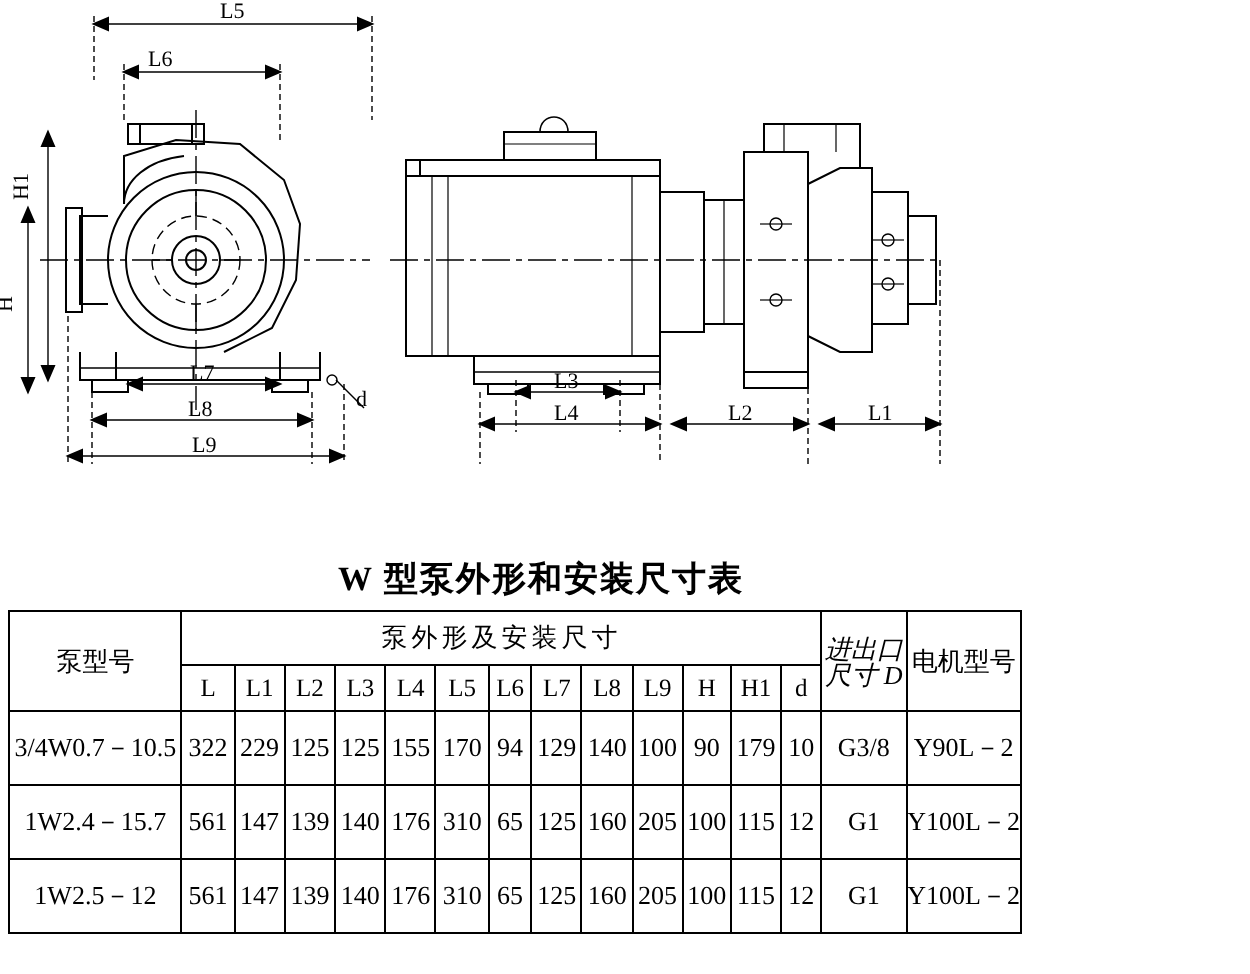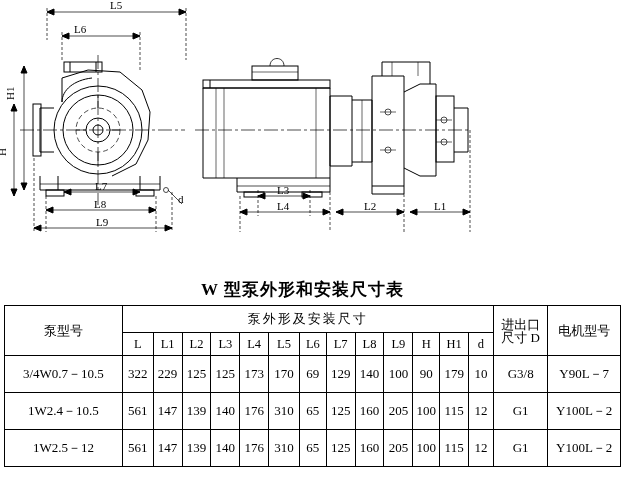--- a/index.html
+++ b/index.html
@@ -14,42 +14,41 @@
   #drawing{
     position:absolute;left:0;top:0;width:625px;height:270px;
   }
   #table-title{
     position:absolute;left:0;top:278px;width:541px;
     text-align:center;
     font-family:"Liberation Serif", serif;
     font-size:17px;
     font-weight:bold;
     letter-spacing:1px;
-    margin-left:32px;
   }
   #dimtable{
     position:absolute;left:4px;top:305px;
-    width:617px;
+    width:507px;
     border-collapse:collapse;
     font-family:"Liberation Serif", serif;
     font-size:12.5px;
   }
   #dimtable td, #dimtable th{
     border:1px solid #000;
     text-align:center;
     vertical-align:middle;
     padding:0;
     font-weight:normal;
   }
   #dimtable tr.hdr1 td{height:26px;font-size:13px;}
   #dimtable tr.hdr2 td{height:22px;font-size:12.5px;}
   #dimtable tr.datarow td{height:36px;font-size:13px;}
   .model-cell{font-size:13px;letter-spacing:0px;}
   .wide-head{font-size:13.5px;letter-spacing:2px;}
-  .small2{font-size:11.5px;line-height:13px;}
+  .small2{font-size:11.5px;line-height:13px;font-style:italic;}
   svg text{font-family:"Liberation Serif", serif;}
 </style>
 </head>
 <body>
 
 <div id="drawing">
 <svg width="625" height="270" viewBox="0 0 625 270">
   <g fill="none" stroke="#000" stroke-width="1">
 
     <line x1="98" y1="55" x2="98" y2="205" stroke-dasharray="14,3,3,3" stroke-width="0.7"></line>
@@ -233,35 +232,35 @@
     <td style="width:28px">H1</td>
     <td style="width:24px">d</td>
   </tr>
 
   <tr class="datarow">
     <td class="model-cell">3/4W0.7－10.5</td>
     <td>322</td>
     <td>229</td>
     <td>125</td>
     <td>125</td>
-    <td>173</td>
+    <td>155</td>
     <td>170</td>
-    <td>69</td>
+    <td>94</td>
     <td>129</td>
     <td>140</td>
     <td>100</td>
     <td>90</td>
     <td>179</td>
     <td>10</td>
     <td>G3/8</td>
-    <td>Y90L－7</td>
+    <td>Y90L－2</td>
   </tr>
 
   <tr class="datarow">
-    <td class="model-cell">1W2.4－10.5</td>
+    <td class="model-cell">1W2.4－15.7</td>
     <td>561</td>
     <td>147</td>
     <td>139</td>
     <td>140</td>
     <td>176</td>
     <td>310</td>
     <td>65</td>
     <td>125</td>
     <td>160</td>
     <td>205</td>

